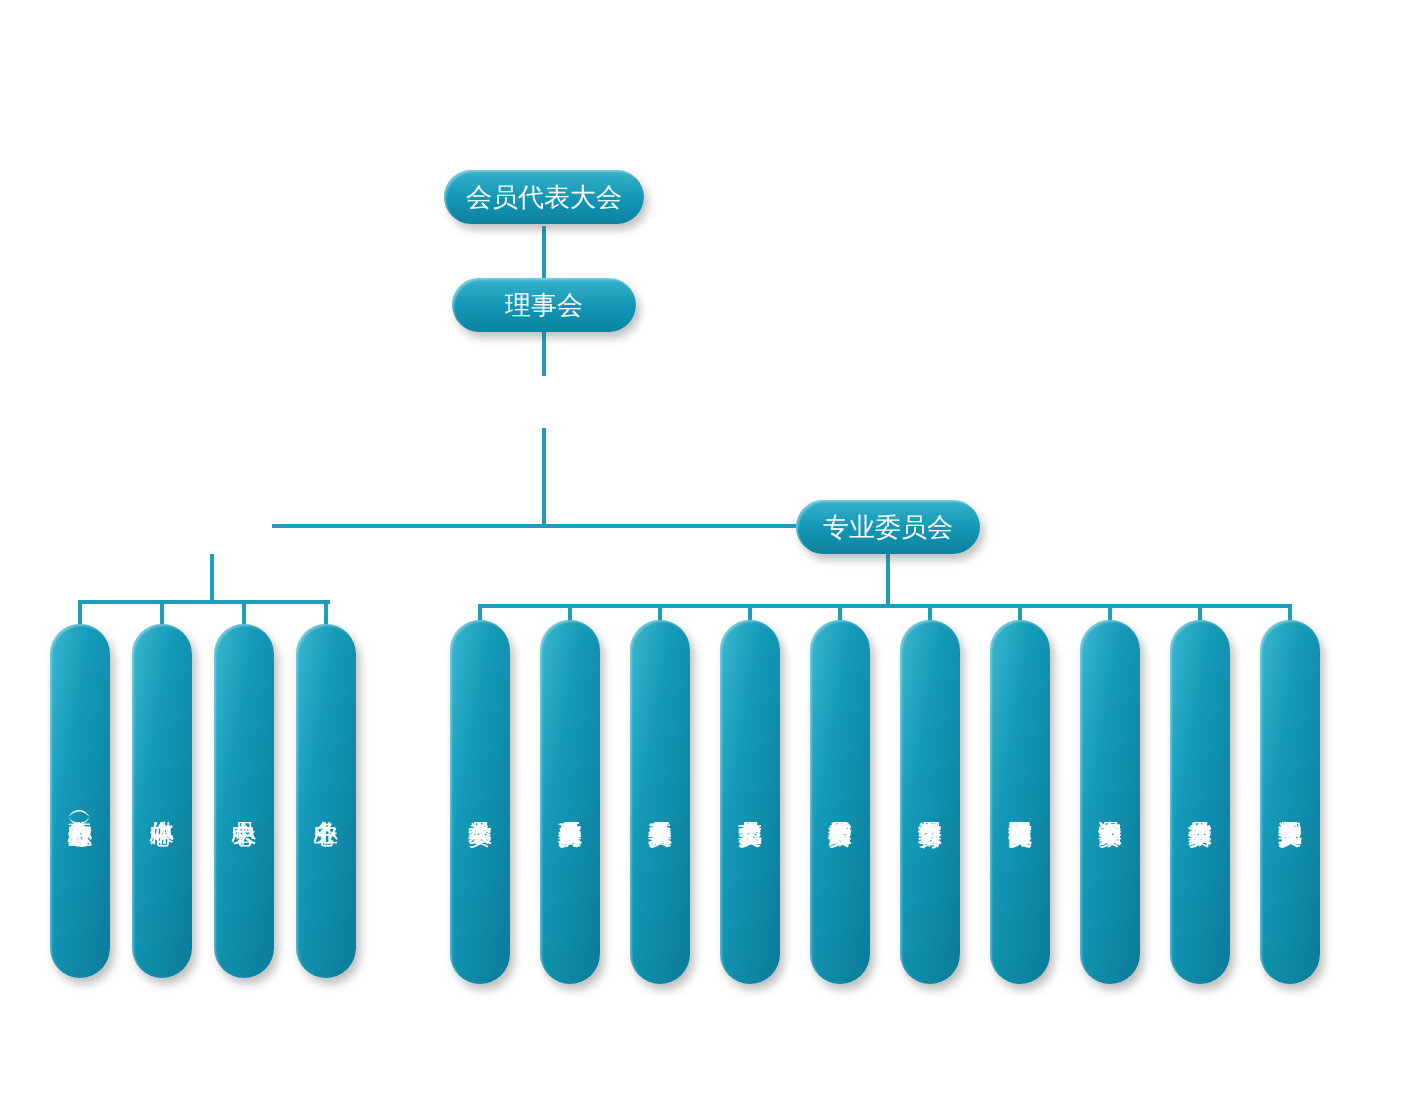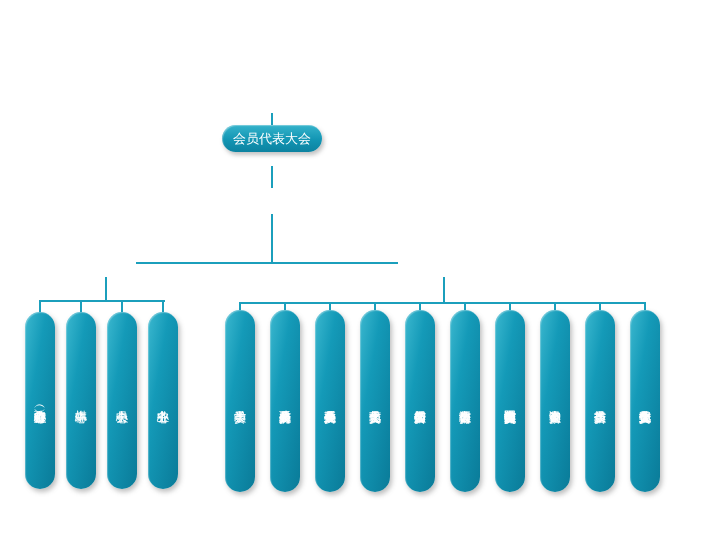--- a/index.html
+++ b/index.html
@@ -17,21 +17,20 @@
   .pill{
     position:absolute;
     height:27px;
     border-radius:14px;
     background:linear-gradient(180deg,#35b3cb 0%,#1295b3 55%,#0c82a0 100%);
     box-shadow:2px 3px 4px rgba(80,80,80,0.35), inset 1px 1px 1px rgba(255,255,255,0.35);
     color:#ffffff;
     font-size:13px;
     display:flex;align-items:center;justify-content:center;
     white-space:nowrap;
-    margin-top:40px;
   }
   .capsule{
     position:absolute;
     width:30px;
     border-radius:15px;
     background:linear-gradient(100deg,#3cb8cf 0%,#149ab8 35%,#0d84a2 80%,#0a7b98 100%);
     box-shadow:2px 3px 5px rgba(70,70,70,0.35), inset 1px 1px 1px rgba(255,255,255,0.3);
     display:flex;align-items:center;justify-content:center;
   }
   .capsule span{
@@ -70,20 +69,22 @@
   <div class="line" style="left:329px;top:302px;width:2px;height:9px"></div>
   <div class="line" style="left:374px;top:302px;width:2px;height:9px"></div>
   <div class="line" style="left:419px;top:302px;width:2px;height:9px"></div>
   <div class="line" style="left:464px;top:302px;width:2px;height:9px"></div>
   <div class="line" style="left:509px;top:302px;width:2px;height:9px"></div>
   <div class="line" style="left:554px;top:302px;width:2px;height:9px"></div>
   <div class="line" style="left:599px;top:302px;width:2px;height:9px"></div>
   <div class="line" style="left:644px;top:302px;width:2px;height:9px"></div>
 
   <div class="pill" style="left:222px;top:85px;width:100px">会员代表大会</div>
+  <div class="pill" style="left:226px;top:139px;width:92px">理事会</div>
+  <div class="pill" style="left:398px;top:250px;width:92px">专业委员会</div>
 
   <div class="capsule cap-left" style="left:25px">
     <span>行政中心（综合办公室）</span>
   </div>
   <div class="capsule cap-left" style="left:66px">
     <span>媒体中心</span>
   </div>
   <div class="capsule cap-left" style="left:107px">
     <span>会员中心</span>
   </div>

